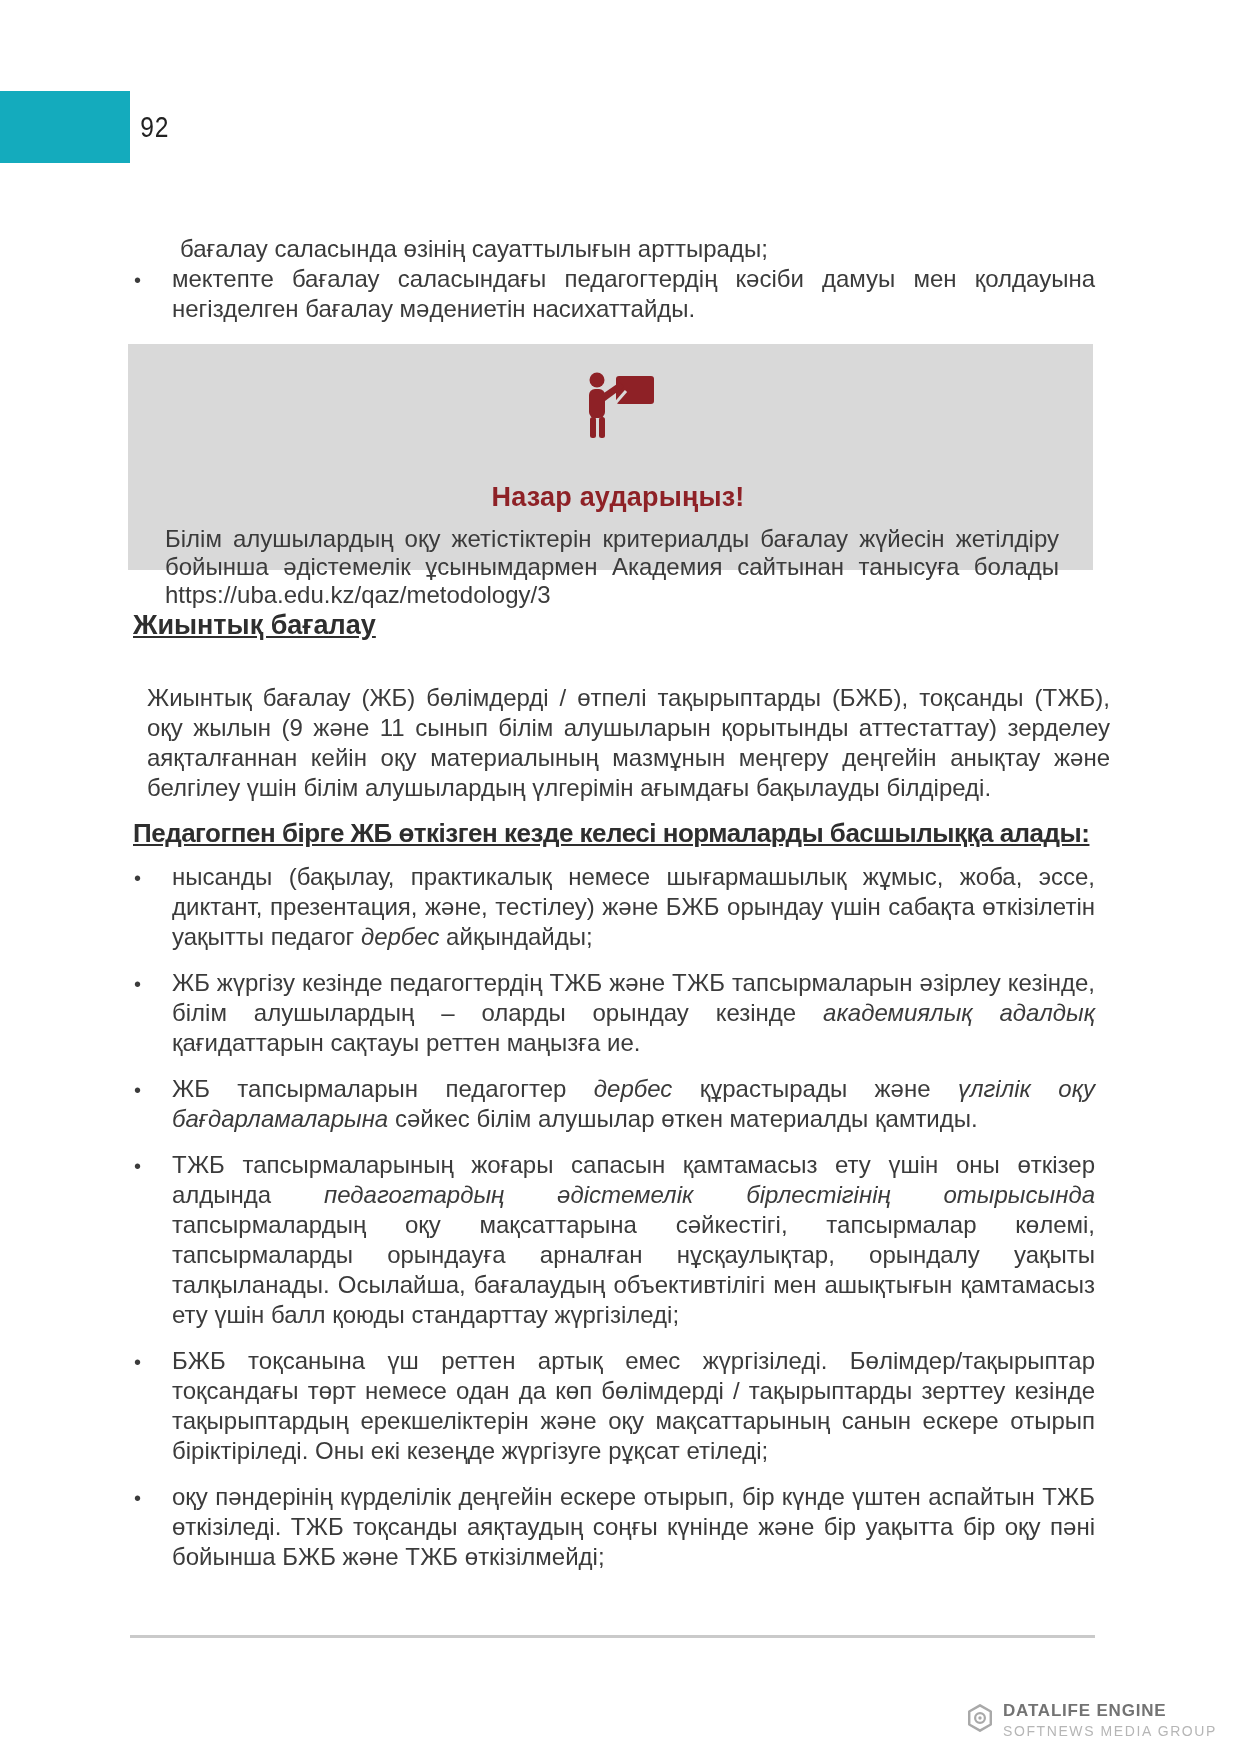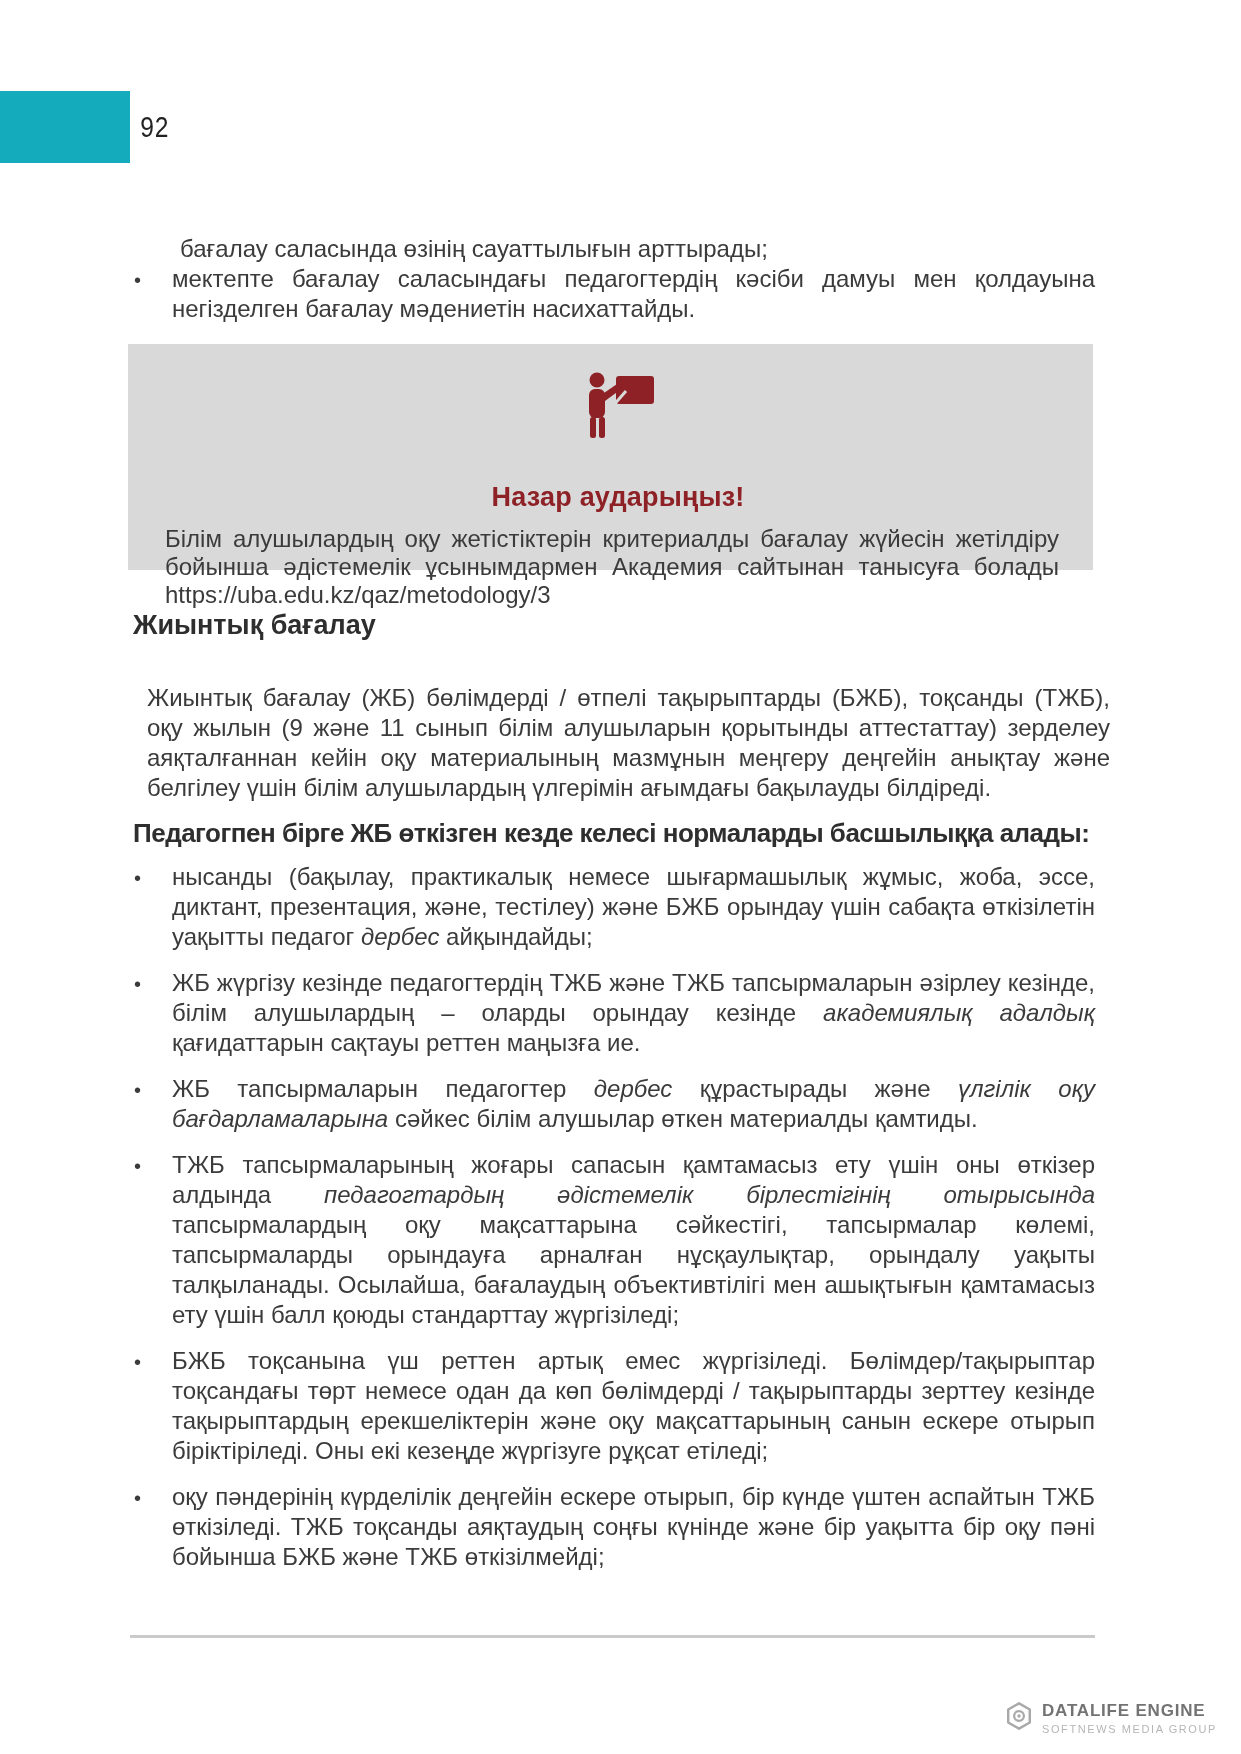--- a/index.html
+++ b/index.html
@@ -26,35 +26,35 @@
   .marker { position:absolute; left:2px; top:1px; font-size:20px; color:#3b3b3b; }
 
   
   .attention { position:absolute; left:128px; top:344px; width:965px; height:226px;
     background:#d9d9d9; box-sizing:border-box; padding:0 34px 0 37px; }
   .attn-head { display:flex; align-items:center; gap:26px; margin:28px 0 0 12px;flex-direction:column; }
   .attn-title { font-size:27px; font-weight:bold; color:#8e2126; letter-spacing:.2px; }
   .attn-text { margin-top:12px; font-size:24px; line-height:28px; text-align:justify; color:#3b3b3b; }
 
   
-  .h-sec { position:absolute; left:133px; font-size:27px; font-weight:bold; color:#2e2e2e; white-space:nowrap; }
+  .h-sec { position:absolute; left:133px; font-size:27px; font-weight:bold; color:#2e2e2e; white-space:nowrap;text-decoration:underline; }
   .h-norms { font-size:26px; letter-spacing:-0.5px; }
 
   
   .bullets { list-style:none; margin:0; padding:0; }
   .bullets li { margin-bottom:16px; }
   em { font-style:italic; }
 
   
   .divider { position:absolute; left:130px; top:1635px; width:965px; height:3px; background:#cacaca; }
   .watermark { position:absolute; right:24px; top:1701px; display:flex; align-items:center; gap:8px;
     color:#a9a9a9; }
   .wm-text { display:flex; flex-direction:column; }
   .wm-title { font-size:17px; font-weight:bold; letter-spacing:.8px; color:#737373; }
-  .wm-sub { font-size:11px; letter-spacing:1.6px; color:#b6b6b6; margin-top:2px; }
+  .wm-sub { font-size:14px; letter-spacing:1.6px; color:#b6b6b6; margin-top:2px; }
 </style>
 </head>
 <body>
 
 <div class="page">
 
   <div class="header-band">
     <div class="band-left"></div>
     <div class="page-num-cell">
       <span class="page-num">92</span>

